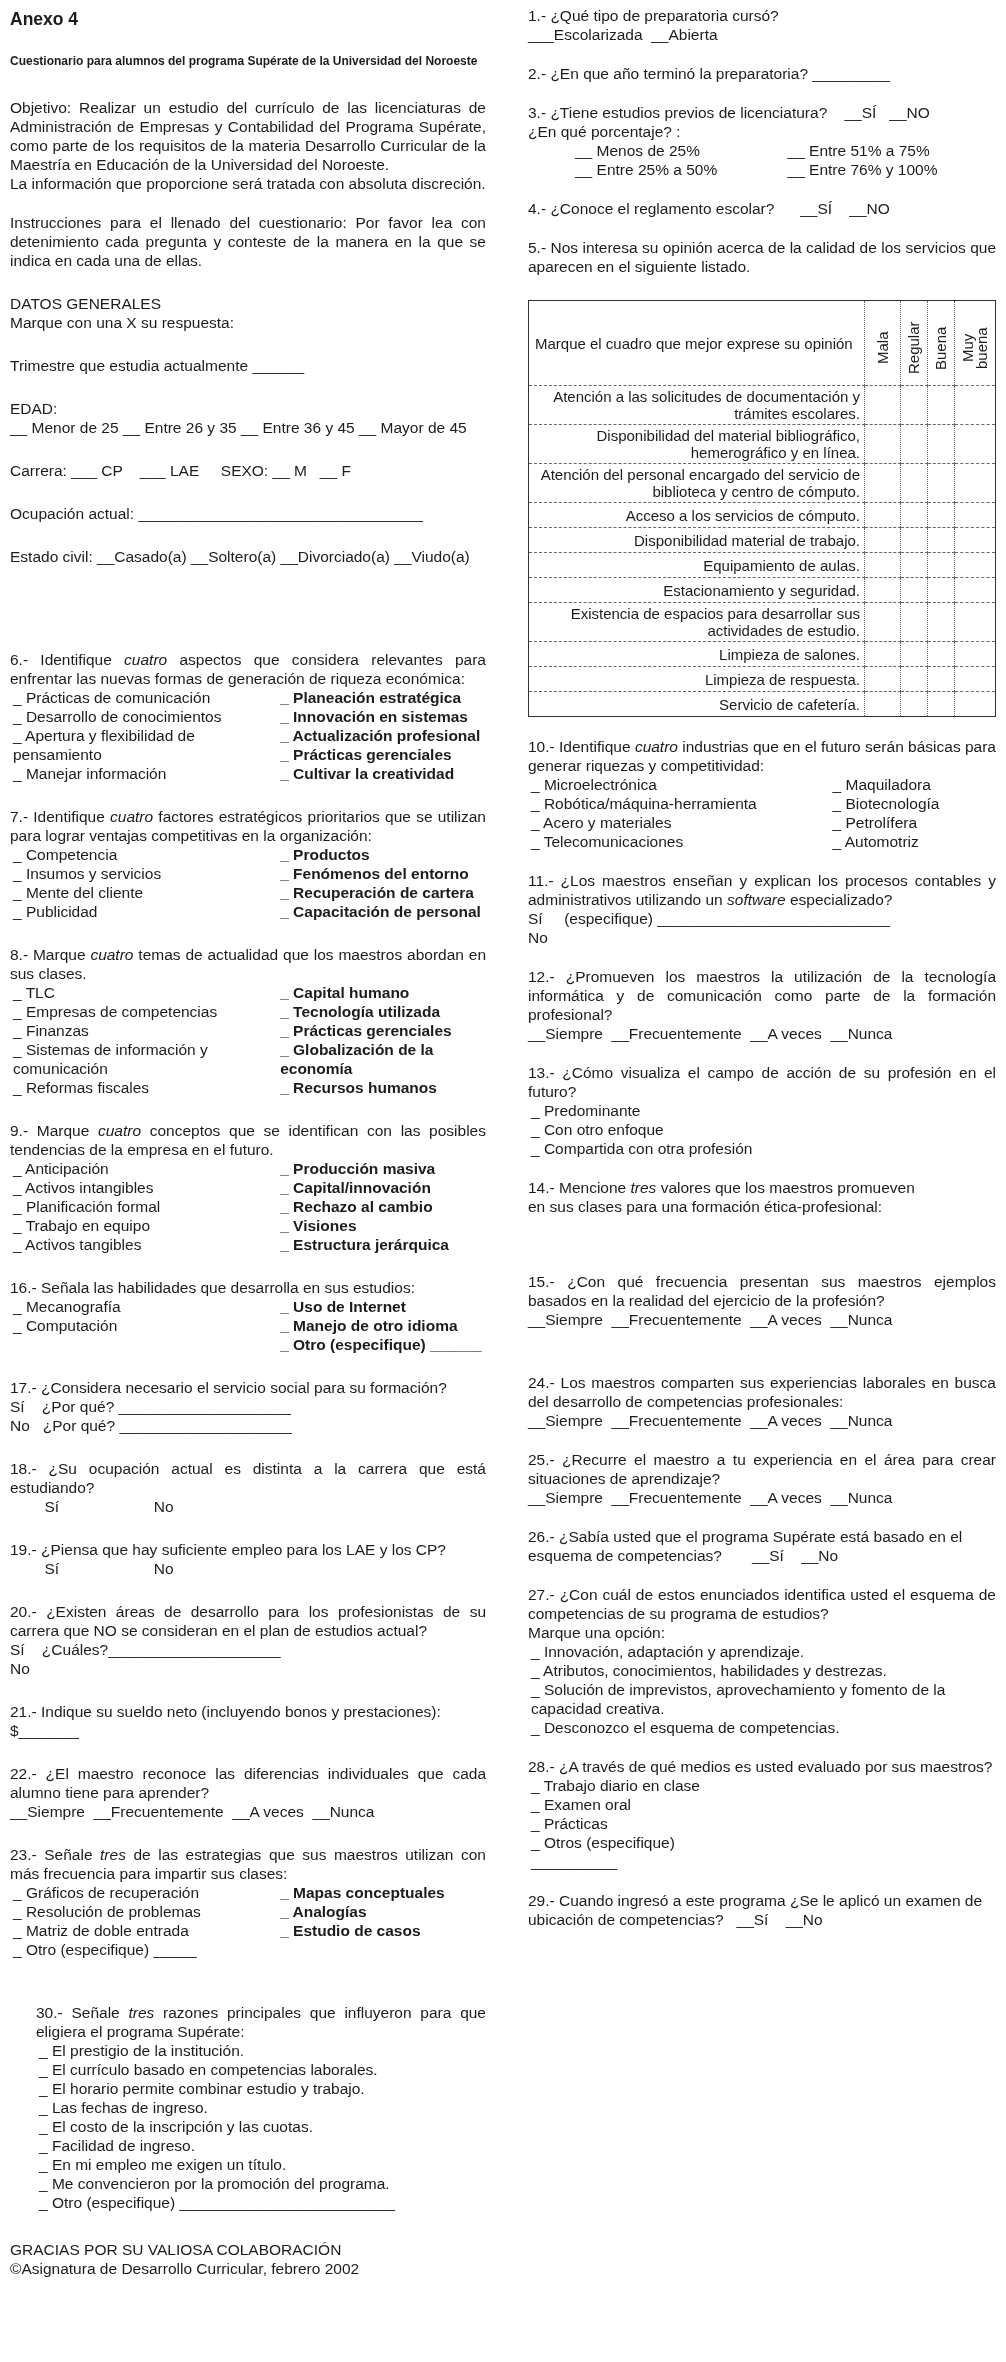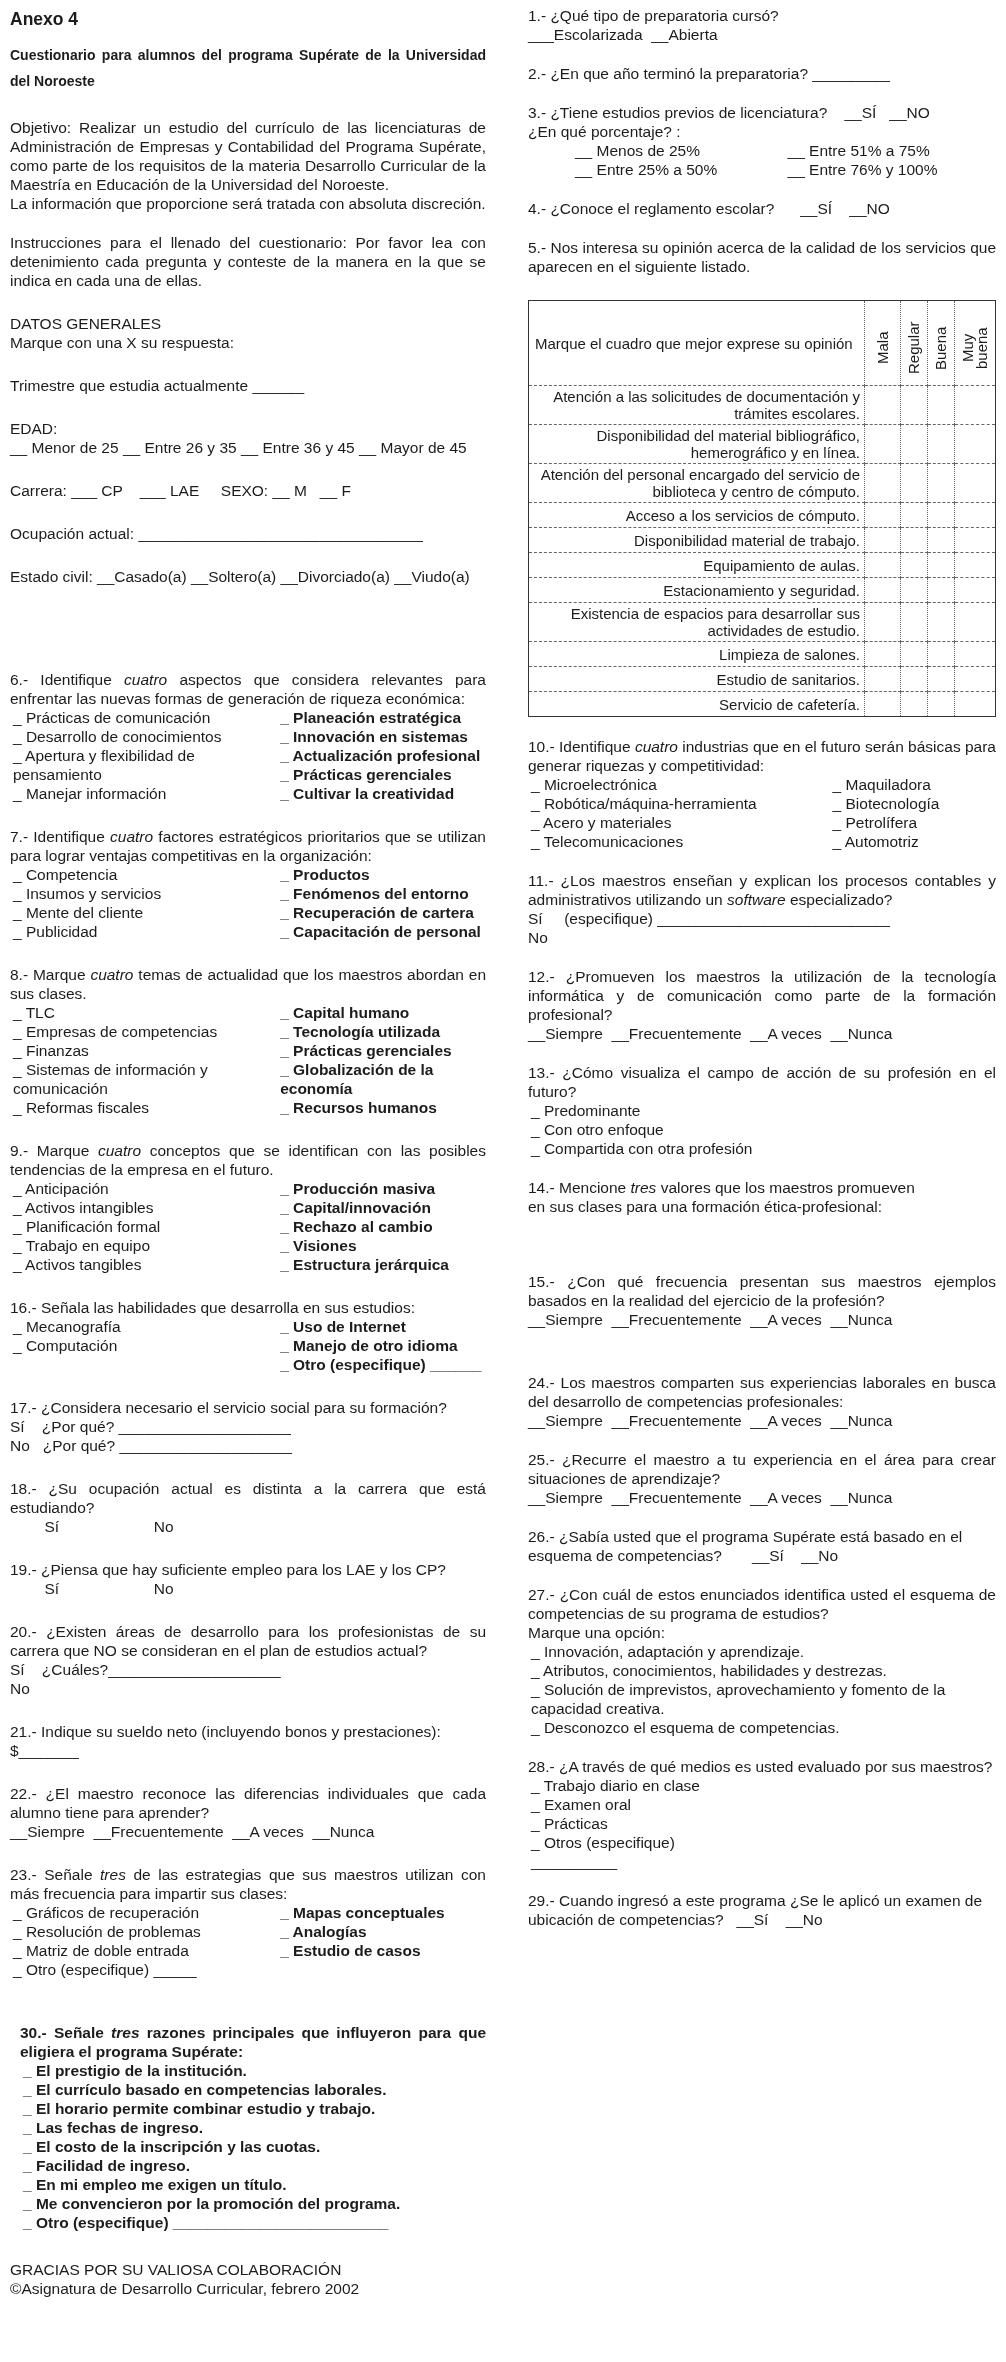--- a/index.html
+++ b/index.html
@@ -3,38 +3,38 @@
 <meta charset="utf-8">
 <style>
   html,body{margin:0;padding:0;background:#fff;}
   .page{position:relative;width:1006px;height:2362px;background:#ffffff;overflow:hidden;
         font-family:"Liberation Sans",sans-serif;font-size:15.5px;line-height:19px;color:#1c1c1c;}
   .col{position:absolute;top:8px;}
   .col-left{left:10px;width:476px;}
   .col-right{left:528px;top:6px;width:468px;}
   .bold{font-weight:bold;}
   .anexo{font-size:17.5px;line-height:22px;}
-  .title{font-size:14px;line-height:26px;margin-top:12px;}
+  .title{font-size:12px;line-height:26px;margin-top:18px;}
   .just{text-align:justify;}
   .pre{white-space:pre-wrap;}
   .it{font-style:italic;} .mt20{margin-top:20px;} .mt24{margin-top:24px;}
   .q{margin-top:20px;}
   .lq{margin-top:24px;}
   .q6top{margin-top:84px;}
   .mt44{margin-top:44px;}
   .q14{margin-bottom:56px;}
   .opts2{display:flex;align-items:flex-start;gap:32px;}
   ul.oc{list-style:none;margin:0;padding:0 0 0 3px;}
   ul.oc li{padding:0;}
   .w53{width:53%;} .w47{width:47%;font-weight:bold;}
   .w62{width:62%;} .w38{width:38%;}
   .w50{width:50%;}
   .ind44{margin-left:44px;}
   .iw46{width:46%;} .iw54{width:54%;}
-  .q30block{margin-left:10px;font-weight:bold;}
+  .q30block{margin-left:26px;}
   
   table.svc{border-collapse:collapse;table-layout:fixed;width:467px;margin-top:24px;
             font-size:15px;line-height:17px;border:1px solid #333;}
   .svc col.c0{width:336px;} .svc col.c1{width:36px;} .svc col.c2{width:27px;}
   .svc col.c3{width:27px;} .svc col.c4{width:41px;}
   .svc th,.svc td{border-top:1px dashed #666;border-left:1px dotted #666;
                   font-weight:normal;padding:2px 4px 2px 6px;vertical-align:middle;text-align:left;}
   .svc th.hl{height:80px;vertical-align:middle;}
   .svc th.rot{vertical-align:bottom;text-align:center;padding:2px 1px;}
   .rt{writing-mode:vertical-rl;transform:rotate(180deg);display:inline-block;
@@ -356,21 +356,21 @@
             <td class="cell"></td>
           </tr>
           <tr class="brow">
             <td class="lbl">Limpieza de salones.</td>
             <td class="cell"></td>
             <td class="cell"></td>
             <td class="cell"></td>
             <td class="cell"></td>
           </tr>
           <tr class="brow">
-            <td class="lbl">Estudio de sanitarios.</td>
+            <td class="lbl">Limpieza de respuesta.</td>
             <td class="cell"></td>
             <td class="cell"></td>
             <td class="cell"></td>
             <td class="cell"></td>
           </tr>
           <tr class="brow">
             <td class="lbl">Servicio de cafetería.</td>
             <td class="cell"></td>
             <td class="cell"></td>
             <td class="cell"></td>

